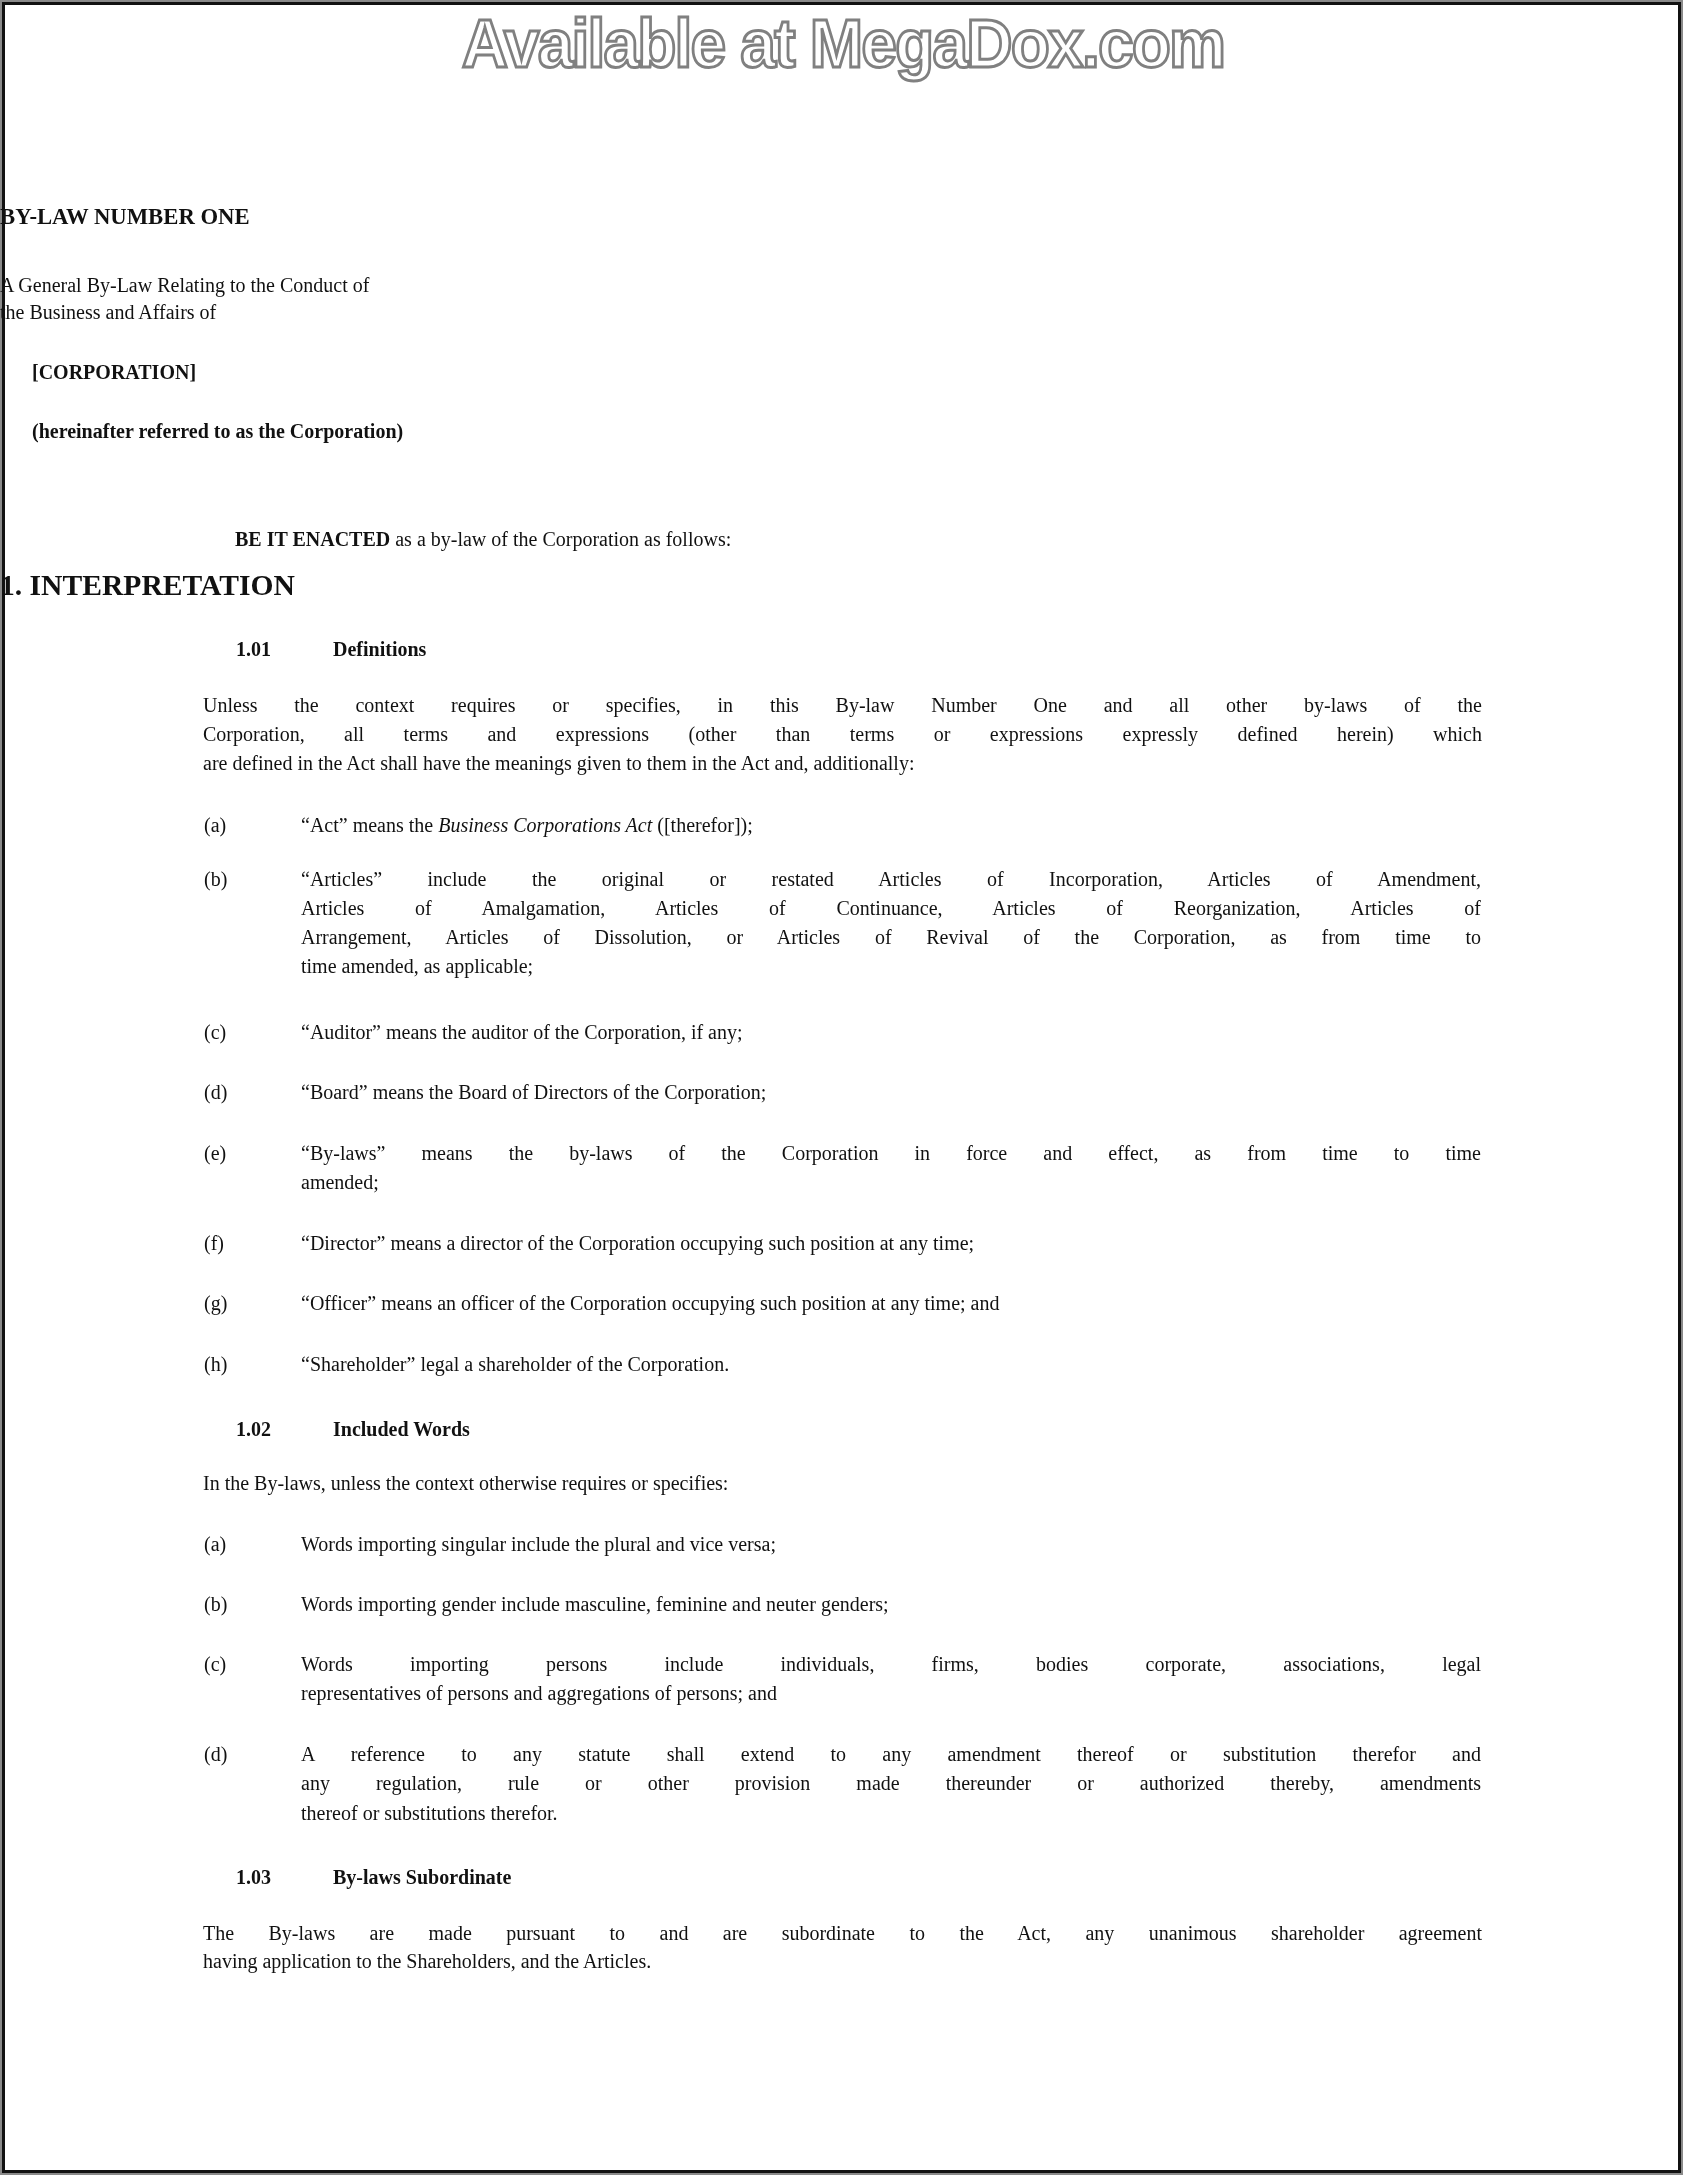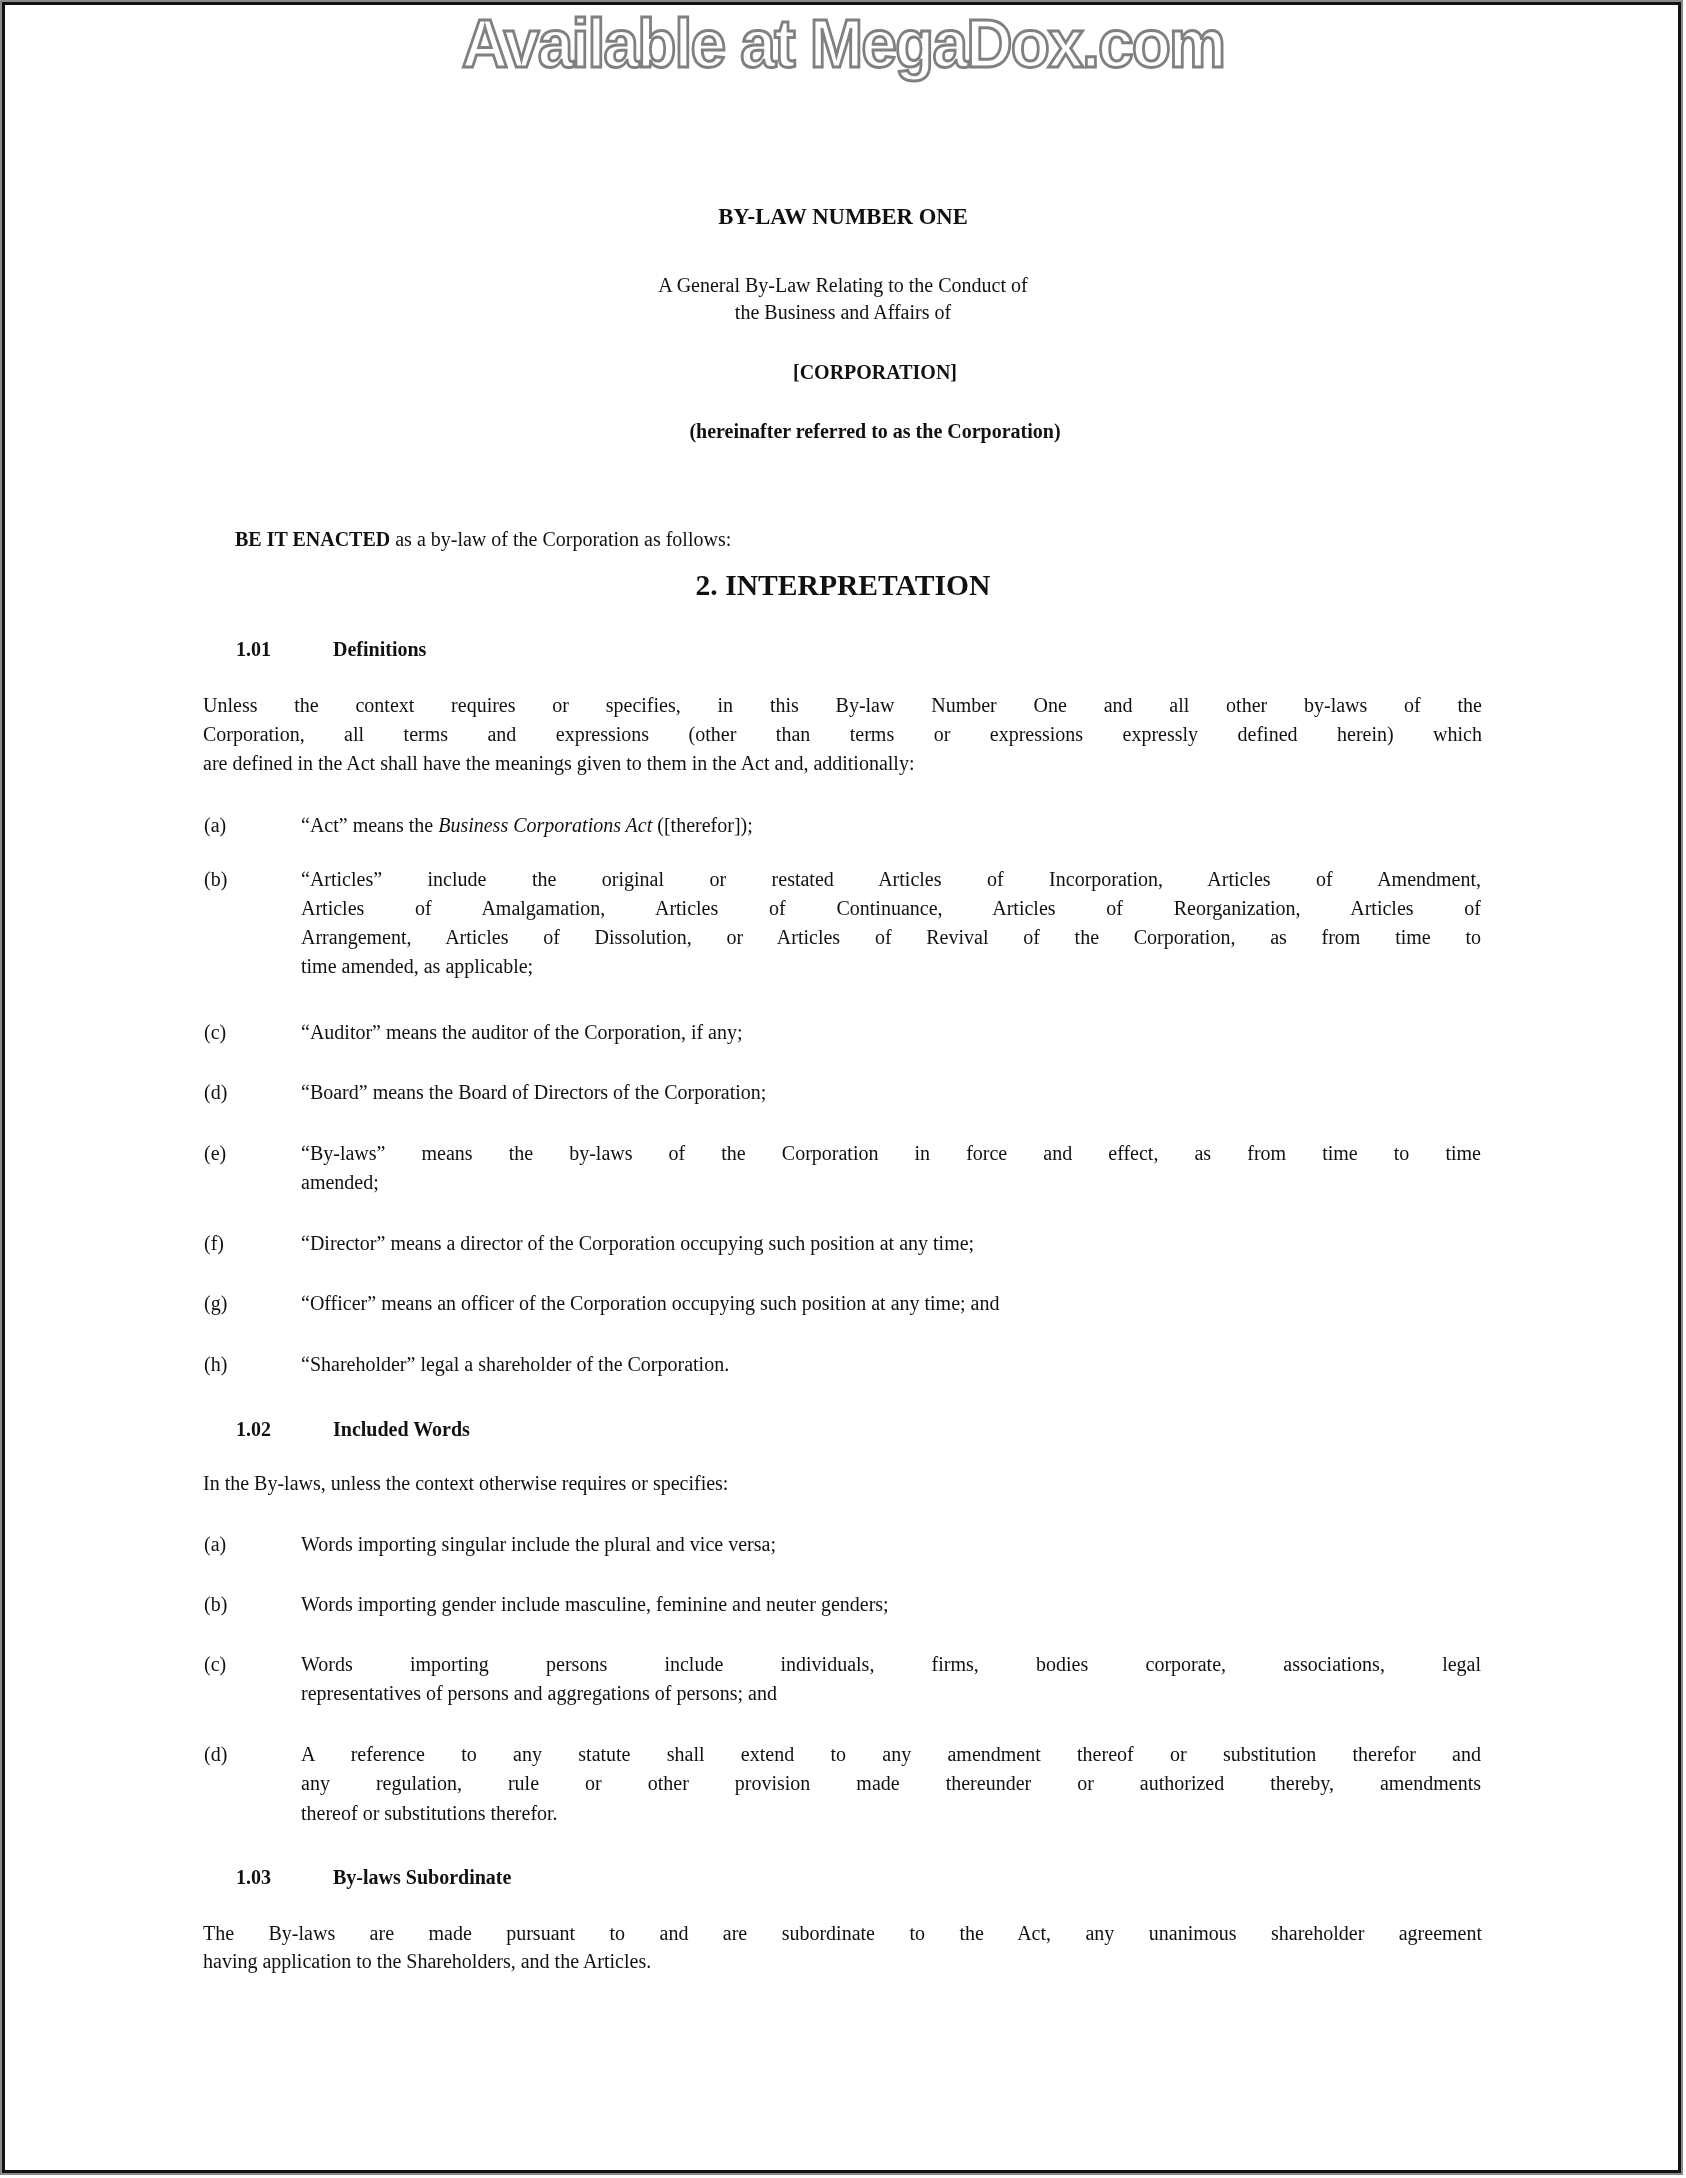--- a/index.html
+++ b/index.html
@@ -13,21 +13,21 @@
     position: absolute; left: 0; width: 1686px; top: 3.9px; text-align: center;
     font-family: "Liberation Sans", sans-serif; font-weight: bold; font-size: 69px;
     letter-spacing: -2px; line-height: 79px;
     color: #ffffff; -webkit-text-stroke: 3px #808080;
     transform: scaleX(0.93);
   }
   .ln {
     position: absolute; font-family: "Liberation Serif", serif; font-size: 20px;
     line-height: 28.6px; height: 28.6px; color: #111; white-space: nowrap;
   }
-  .center { left: 0; width: 1686px; text-align: center; }
+  .center { left: 0; width: 1686px; }
   .full { left: 203px; width: 1279px; }
   .ind { left: 301px; width: 1180px; }
   .lbl { left: 204px; width: 89px; }
   .just { text-align: justify; text-align-last: justify; white-space: normal; overflow: hidden; }
   .bold { font-weight: bold; margin-left: 32px; }
   .h-sec { font-size: 29.6px; font-weight: bold; line-height: 33px; height: 33px; }
   .h-title { font-size: 22.7px; font-weight: bold; }
   em { font-style: italic; text-align: center; }
 </style>
 </head>
@@ -38,21 +38,21 @@
 <div class="banner">Available at MegaDox.com</div>
 
 <div class="ln center h-title" style="top:203px">BY-LAW NUMBER ONE</div>
 <div class="ln center" style="top:271px">A General By-Law Relating to the Conduct of</div>
 <div class="ln center" style="top:298px">the Business and Affairs of</div>
 <div class="ln center bold" style="top:358px">[CORPORATION]</div>
 <div class="ln center bold" style="top:417px">(hereinafter referred to as the Corporation)</div>
 
 <div class="ln full" style="top:525px"><span class="bold">BE IT ENACTED</span><span> as a by-law of the Corporation as follows:</span></div>
 
-<div class="ln center h-sec" style="top:569px">2. INTERPRETATION</div>
+<div class="ln center h-sec" style="top:569px">1. INTERPRETATION</div>
 
 <div class="ln lbl bold" style="top:635px">1.01</div>
 <div class="ln ind bold" style="top:635px">Definitions</div>
 
 <div class="ln full just" style="top:691px">Unless the context requires or specifies, in this By-law Number One and all other by-laws of the</div>
 <div class="ln full just" style="top:720px">Corporation, all terms and expressions (other than terms or expressions expressly defined herein) which</div>
 <div class="ln full" style="top:749px">are defined in the Act shall have the meanings given to them in the Act and, additionally:</div>
 
 <div class="ln lbl" style="top:811px">(a)</div>
 <div class="ln ind" style="top:811px"><span>“Act” means the </span><em>Business Corporations Act</em><span> ([therefor]);</span></div>

